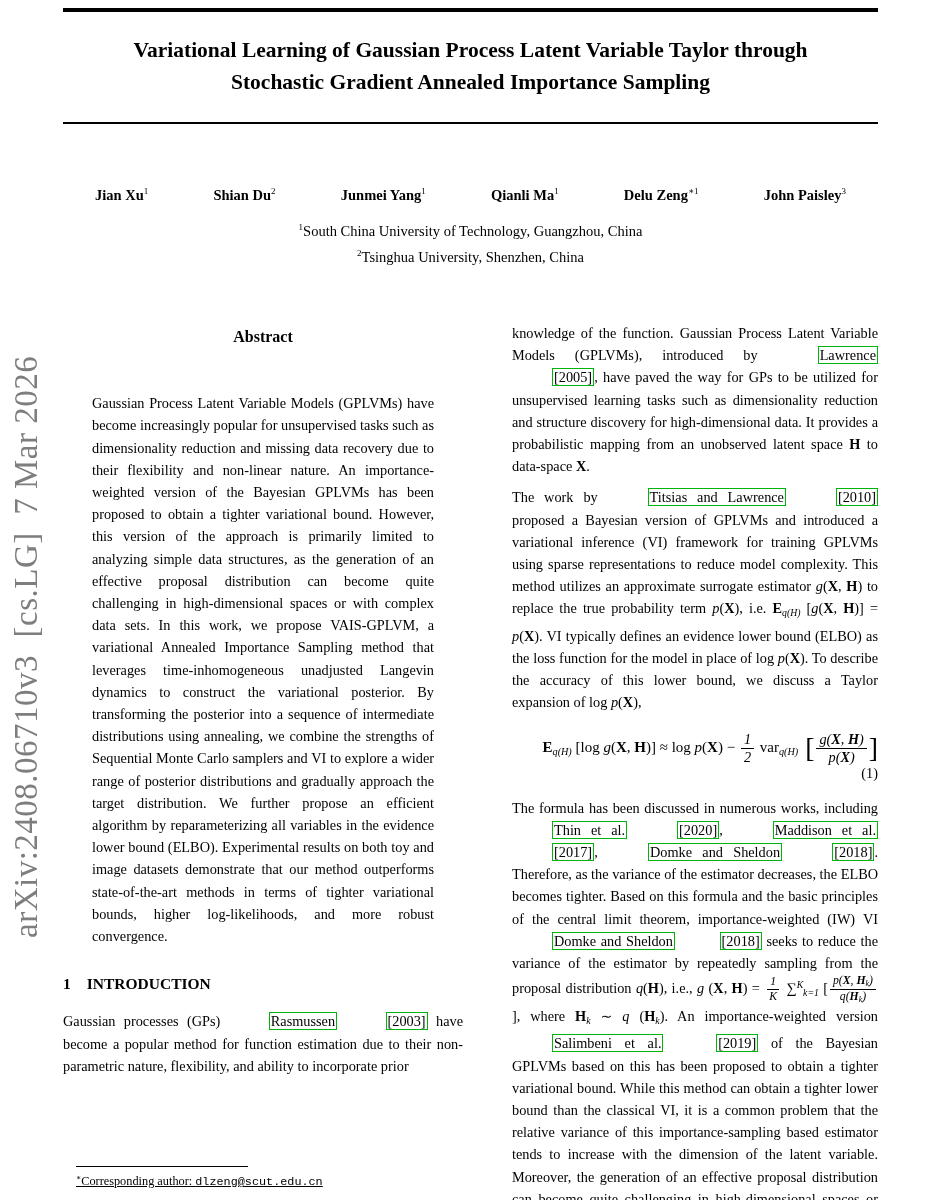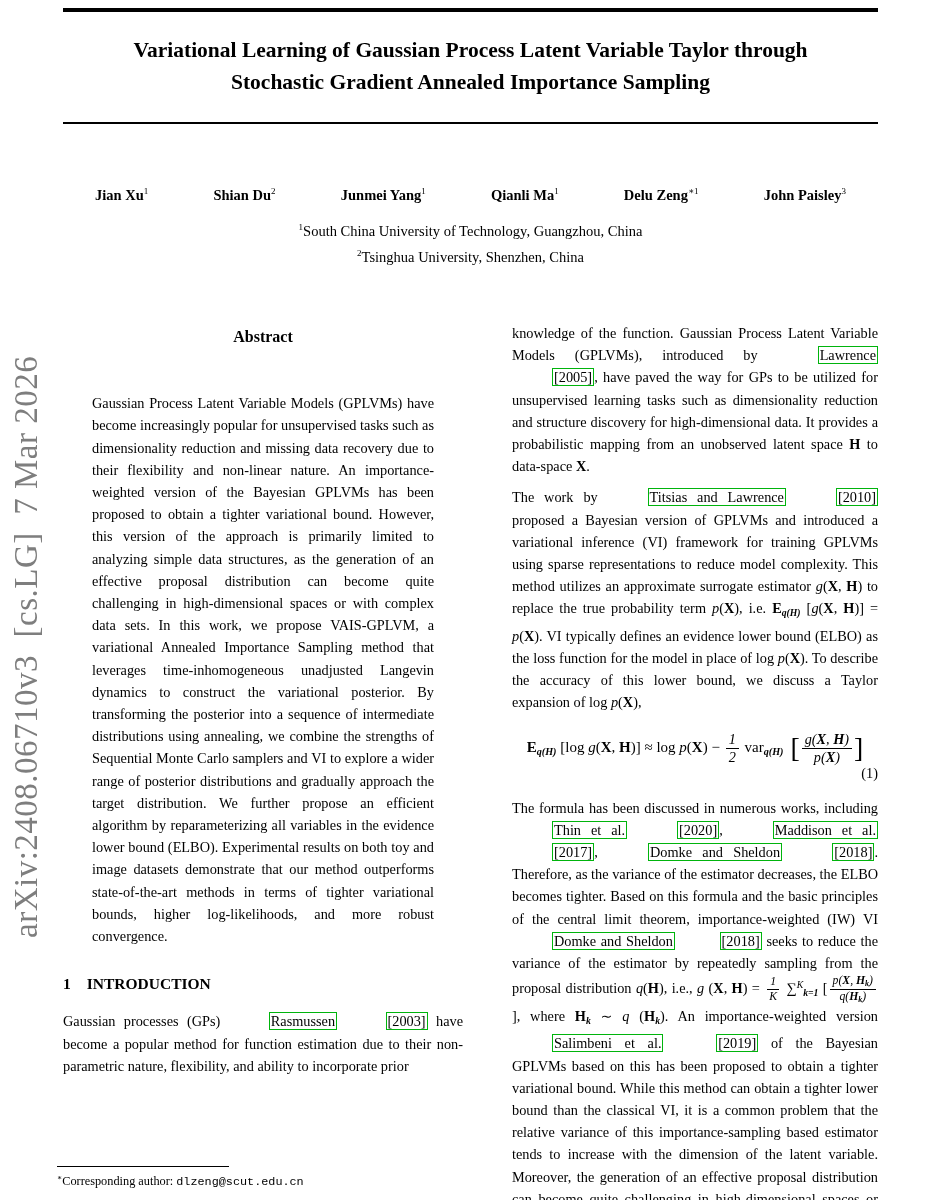--- a/index.html
+++ b/index.html
@@ -33,31 +33,31 @@
   .col-right{left:512px;width:366px;}
   .abs-head{text-align:center;font-weight:bold;font-size:16px;margin:4px 0 44px 0;}
   .abs-body{margin:0 29px;}
   .sec-head{font-weight:bold;font-size:15.5px;margin:26px 0 15px 0;text-align:left;}
   .sec-head .sec-num{margin-right:16px;}
   .para{margin:0 0 9px 0;}
   .sg-c{border:1.5px solid #00b40c;padding:0 1px;margin-left:40px;}
   .sg-m{font-style:italic;}
   .sg-b{font-weight:bold;}
   .sg-bb{font-weight:bold;}
-  .sg-sub{font-size:0.68em;vertical-align:-0.3em;font-style:italic;font-weight:bold;}
+  .sg-sub{font-size:0.68em;vertical-align:-0.3em;font-style:italic;}
   .sg-sup{font-size:0.68em;vertical-align:0.5em;font-style:italic;}
   .sg-big{font-size:185%;vertical-align:-0.18em;line-height:0;}
   .frac{display:inline-flex;flex-direction:column;align-items:center;vertical-align:middle;margin:0 2px;font-style:italic;}
   .frac .fn{display:block;border-bottom:1px solid #000;padding:0 3px;line-height:1.2;}
   .frac .fd{display:block;padding:0 3px;line-height:1.2;}
   .para .frac{font-size:0.82em;}
-  .equation{position:relative;text-align:center;font-size:15px;margin:18px 0 30px 0;}
+  .equation{position:relative;text-align:right;font-size:15px;margin:18px 0 30px 0;}
   .equation .frac{font-size:0.95em;}
   .eq-num{position:absolute;right:0;bottom:-18px;font-size:14.3px;}
-  .footnote-area{position:absolute;left:57px;top:1166px;width:400px;font-size:12.3px;text-align:left;}
+  .footnote-area{position:absolute;left:76px;top:1166px;width:400px;font-size:12.3px;text-align:left;text-decoration:underline;}
   .footnote-rule{width:172px;height:1px;background:#000;margin-bottom:6px;}
   .footnote sup{font-size:0.62em;}
   .email{font-family:"Liberation Mono","DejaVu Sans Mono",monospace;font-size:11.8px;color:#000;text-decoration:none;}
 </style>
 </head>
 <body>
 
 <div class="page">
 
   <div class="watermark">arXiv:2408.06710v3  [cs.LG]  7 Mar 2026</div>

